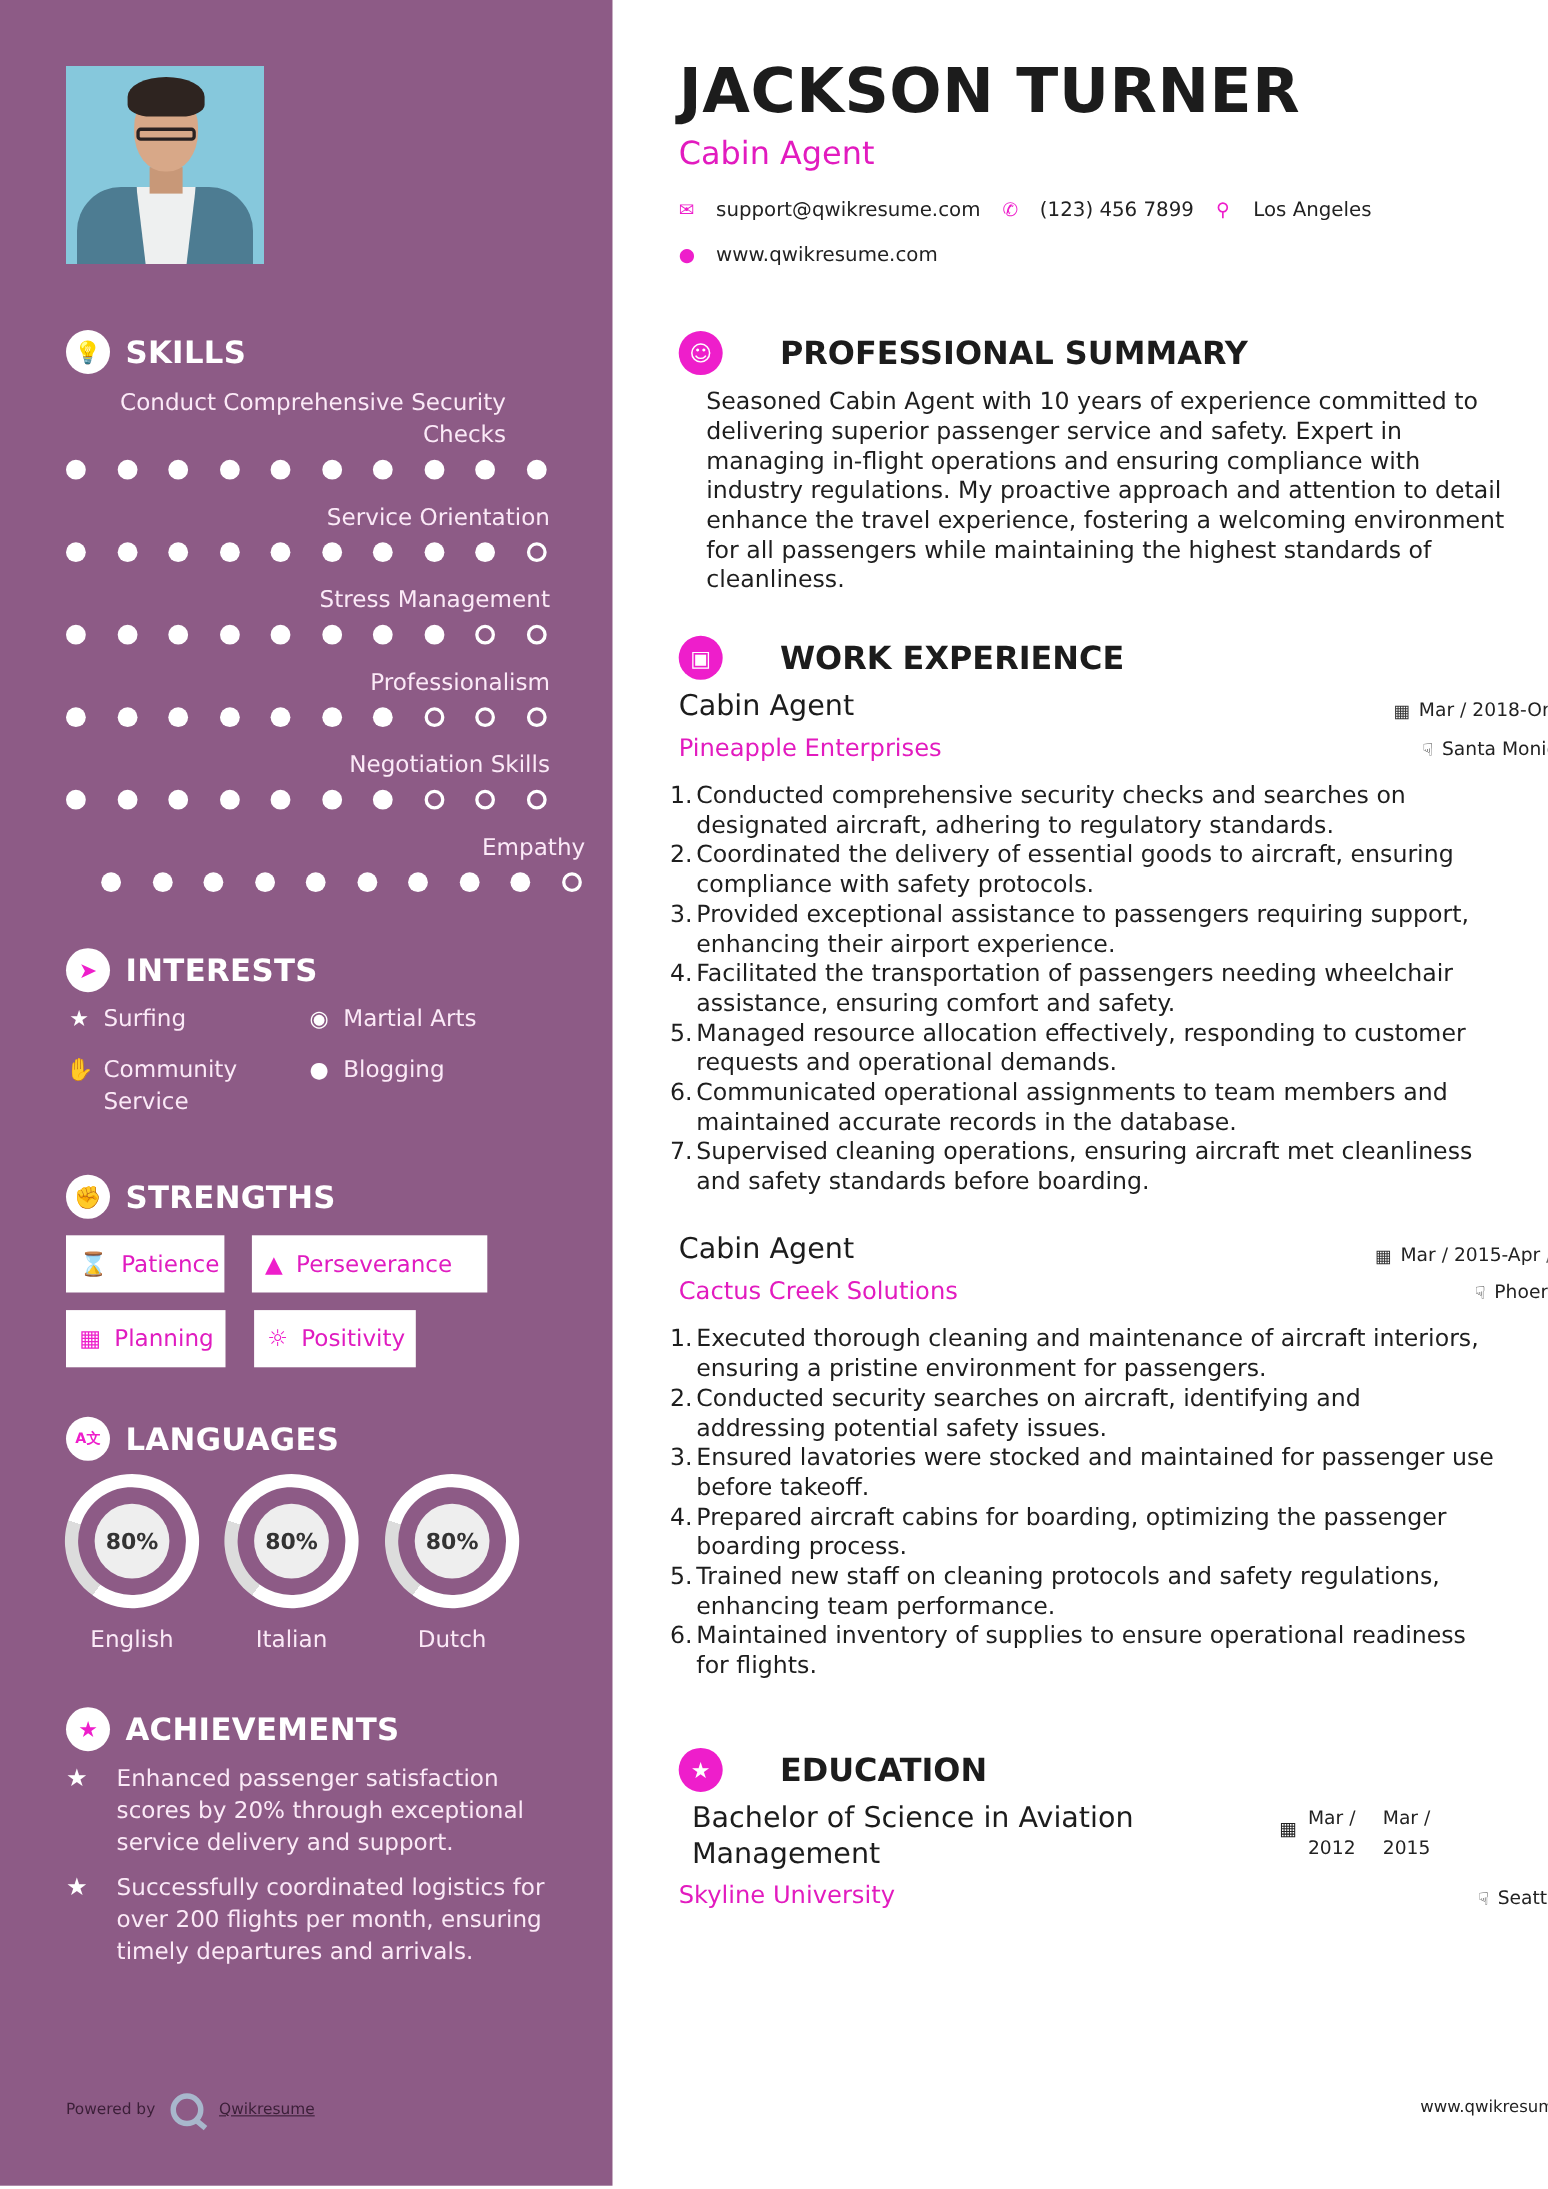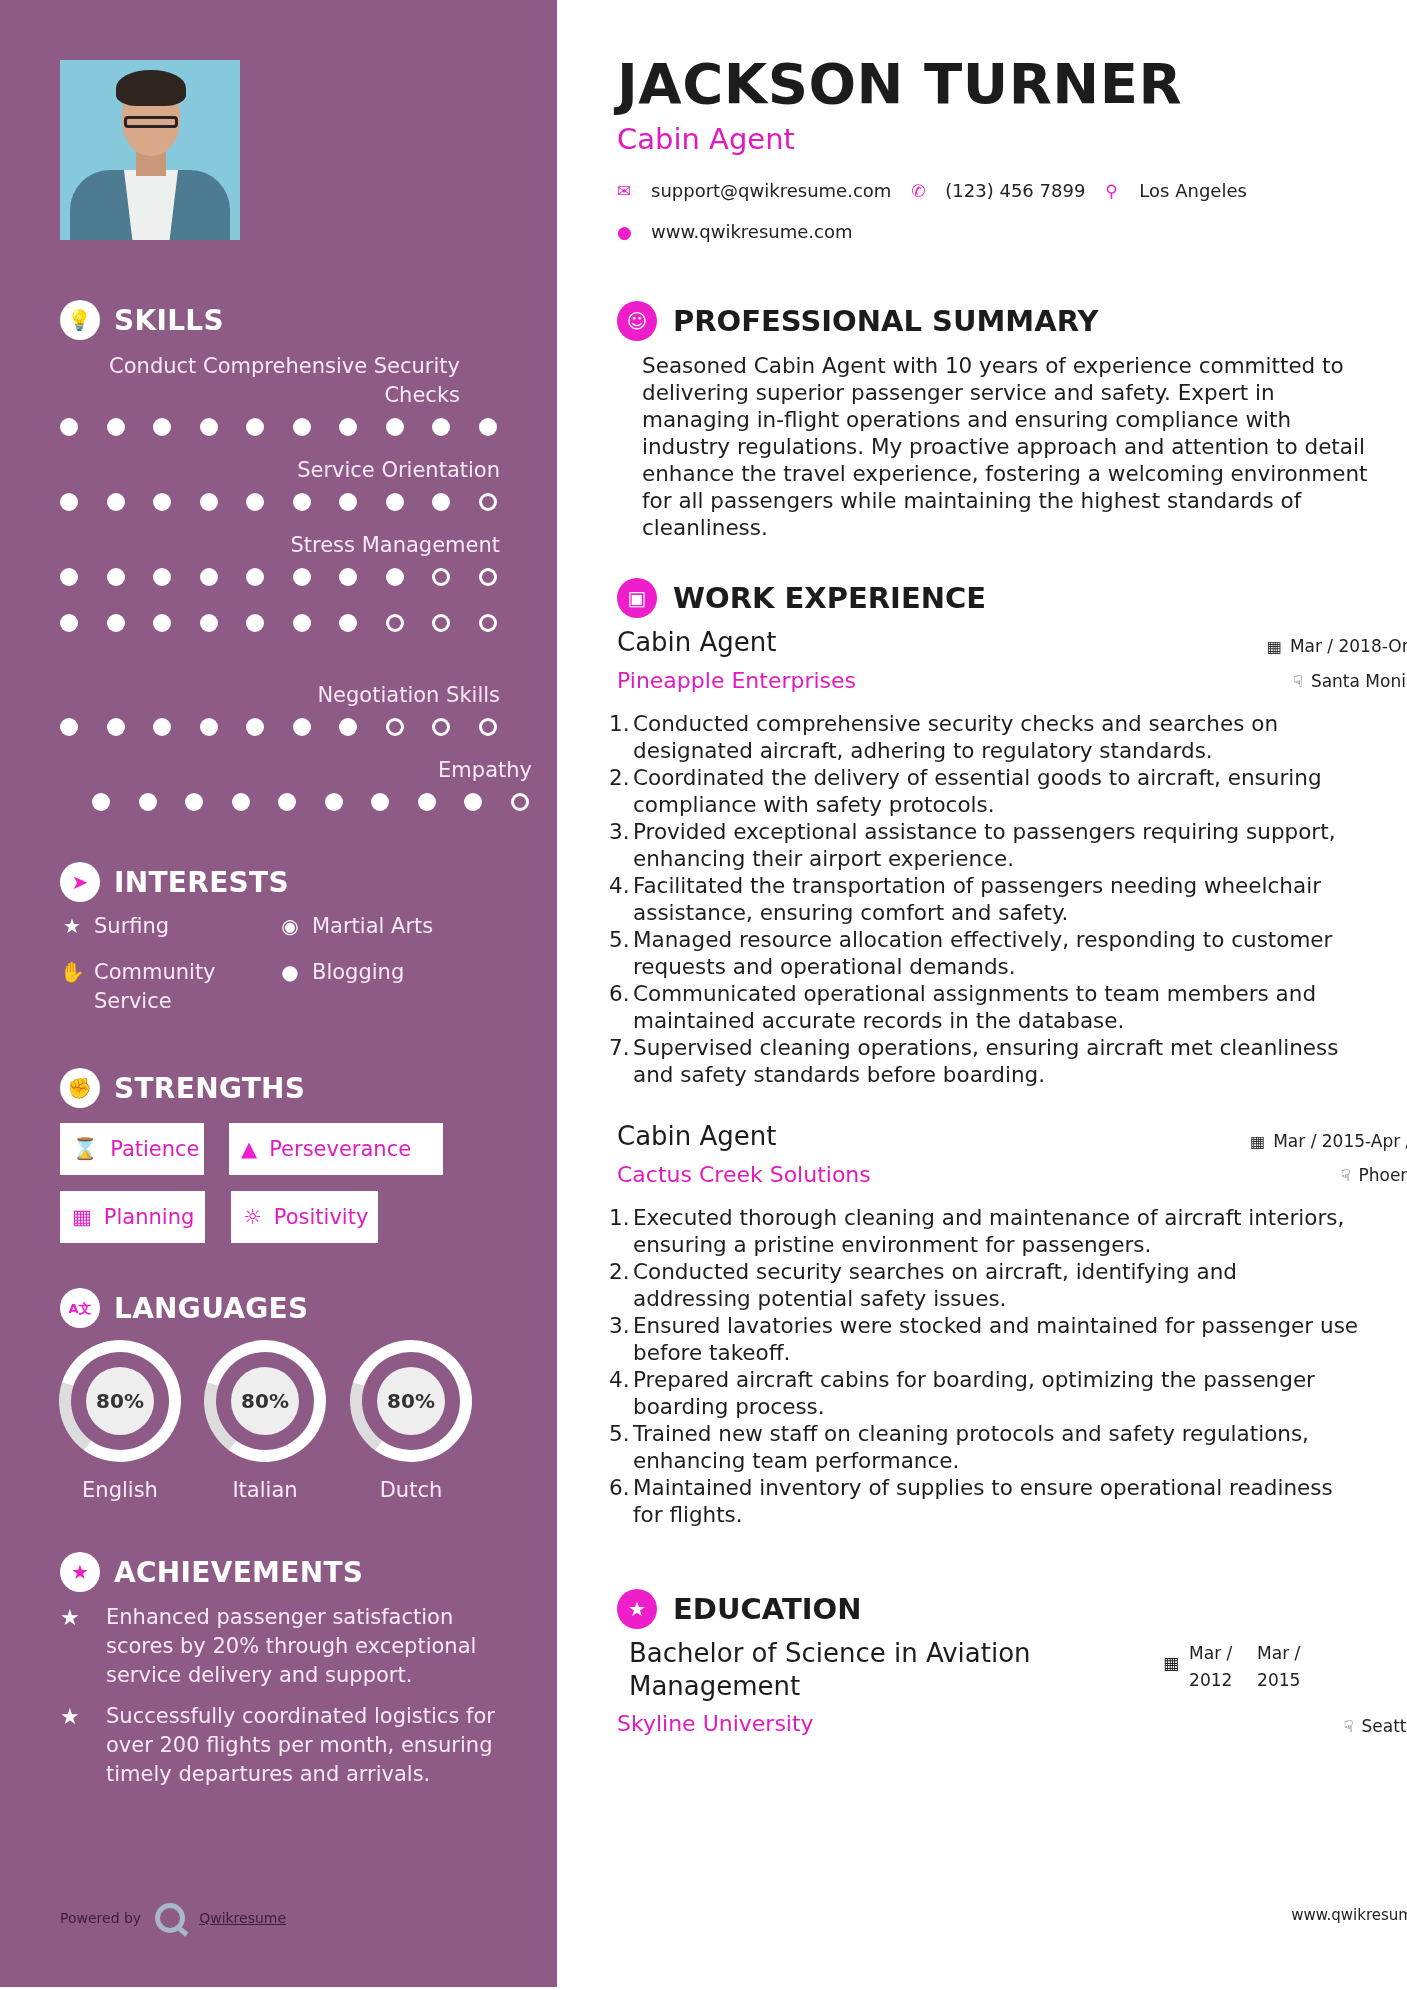--- a/index.html
+++ b/index.html
@@ -49,21 +49,21 @@
 
   
   .name { position: absolute; left: 60px; top: 56px; font-size: 56px; font-weight: bold; color: #1c1c1c; letter-spacing: 0.5px; line-height: 1; }
   .title { position: absolute; left: 60px; top: 122px; font-size: 29px; color: #e21bbf; }
   .contact { position: absolute; left: 60px; display: flex; align-items: center; font-size: 18px; color: #222; }
   .contact .ci { color: #ee1ecb; font-size: 17px; width: 34px; }
   .contact .gap { width: 20px; }
 
   .m-head { position: absolute; left: 60px; display: flex; align-items: center; gap: 16px; }
   .m-icon { width: 40px; height: 40px; border-radius: 50%; background: #ee1ecb; color: #fff; display: flex; align-items: center; justify-content: center; font-size: 20px; }
-  .m-title { font-size: 29px; font-weight: bold; color: #1c1c1c; }
+  .m-title { font-size: 29px; font-weight: bold; color: #1c1c1c; margin-left: 36px; }
 
   .summary { position: absolute; left: 60px; top: 352px; width: 740px; font-size: 21.5px; line-height: 27px; color: #1e1e1e; margin-left: 25px; }
 
   .job-title { position: absolute; left: 60px; font-size: 26px; color: #1c1c1c; }
   .company { position: absolute; left: 60px; font-size: 22px; color: #e21bbf; }
   .meta { position: absolute; right: 57px; font-size: 17px; color: #222; display: flex; gap: 8px; align-items: center; }
   .meta .mi { font-size: 16px; color: #333; }
   .duties { position: absolute; left: 52px; width: 750px; font-size: 21.5px; line-height: 27px; color: #1e1e1e; list-style: none; }
   .duties li { display: flex; }
   .duties .num { width: 24px; flex: none; text-align: right; padding-right: 4px; }
@@ -132,20 +132,21 @@
           <span class="dot"></span>
           <span class="dot"></span>
           <span class="dot"></span>
           <span class="dot"></span>
           <span class="dot"></span>
           <span class="dot empty"></span>
           <span class="dot empty"></span>
         </div>
       </div>
       <div class="skill" style="top: 606px;">
+        <div class="skill-label">Professionalism</div>
         <div class="dots">
           <span class="dot"></span>
           <span class="dot"></span>
           <span class="dot"></span>
           <span class="dot"></span>
           <span class="dot"></span>
           <span class="dot"></span>
           <span class="dot"></span>
           <span class="dot empty"></span>
           <span class="dot empty"></span>

